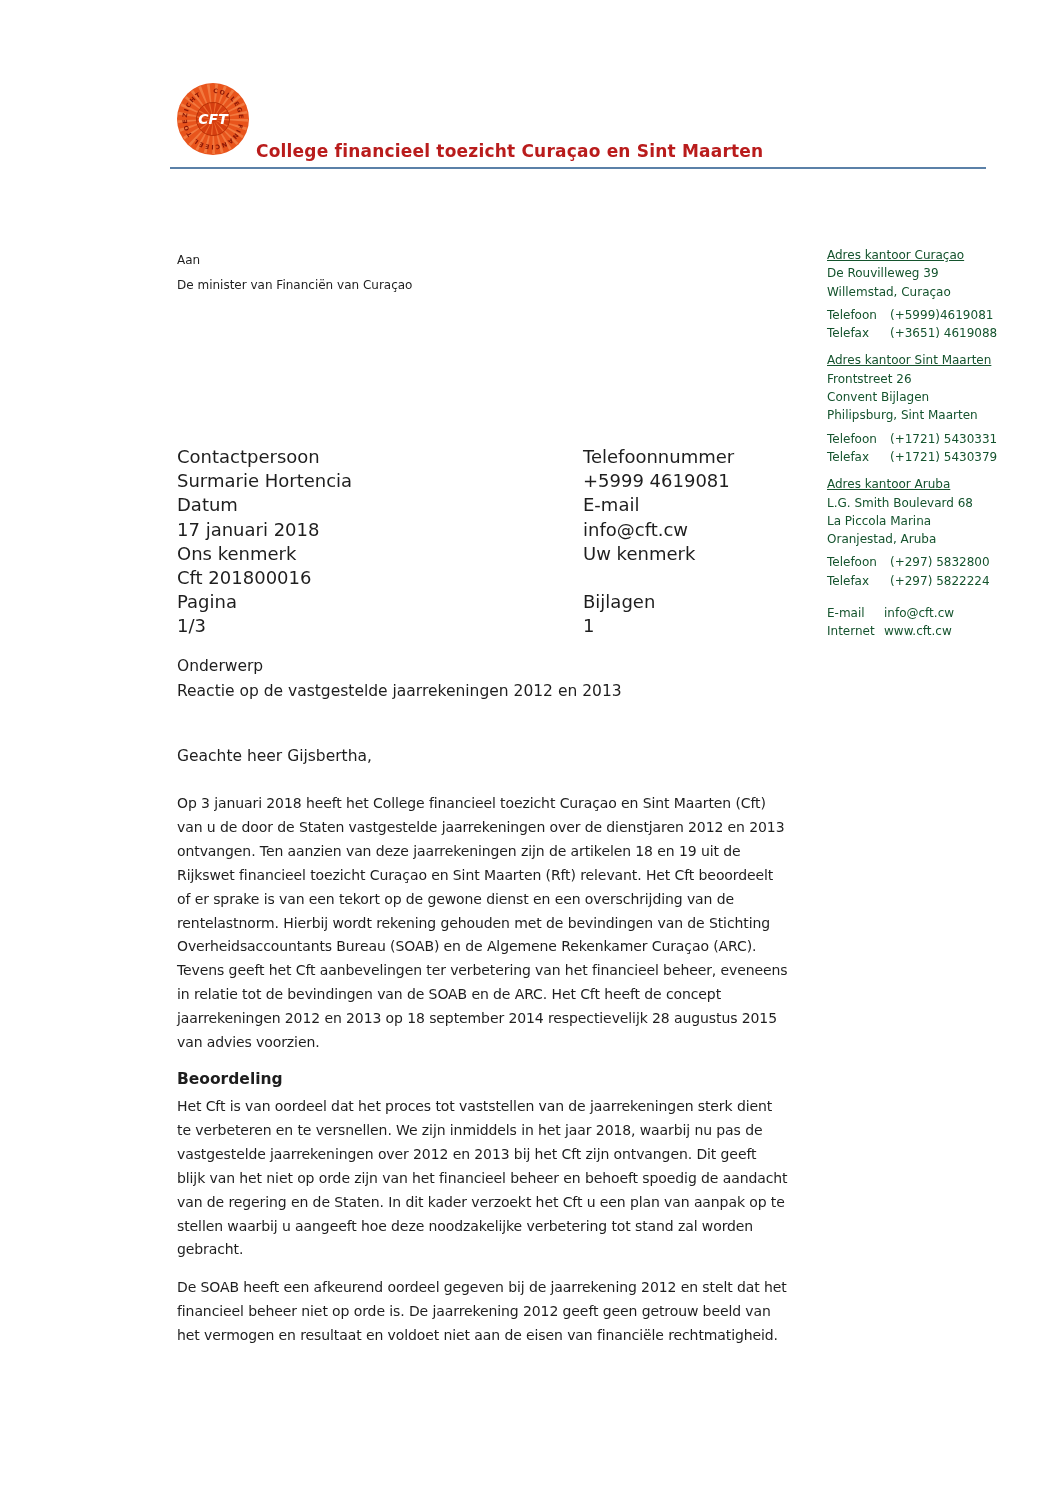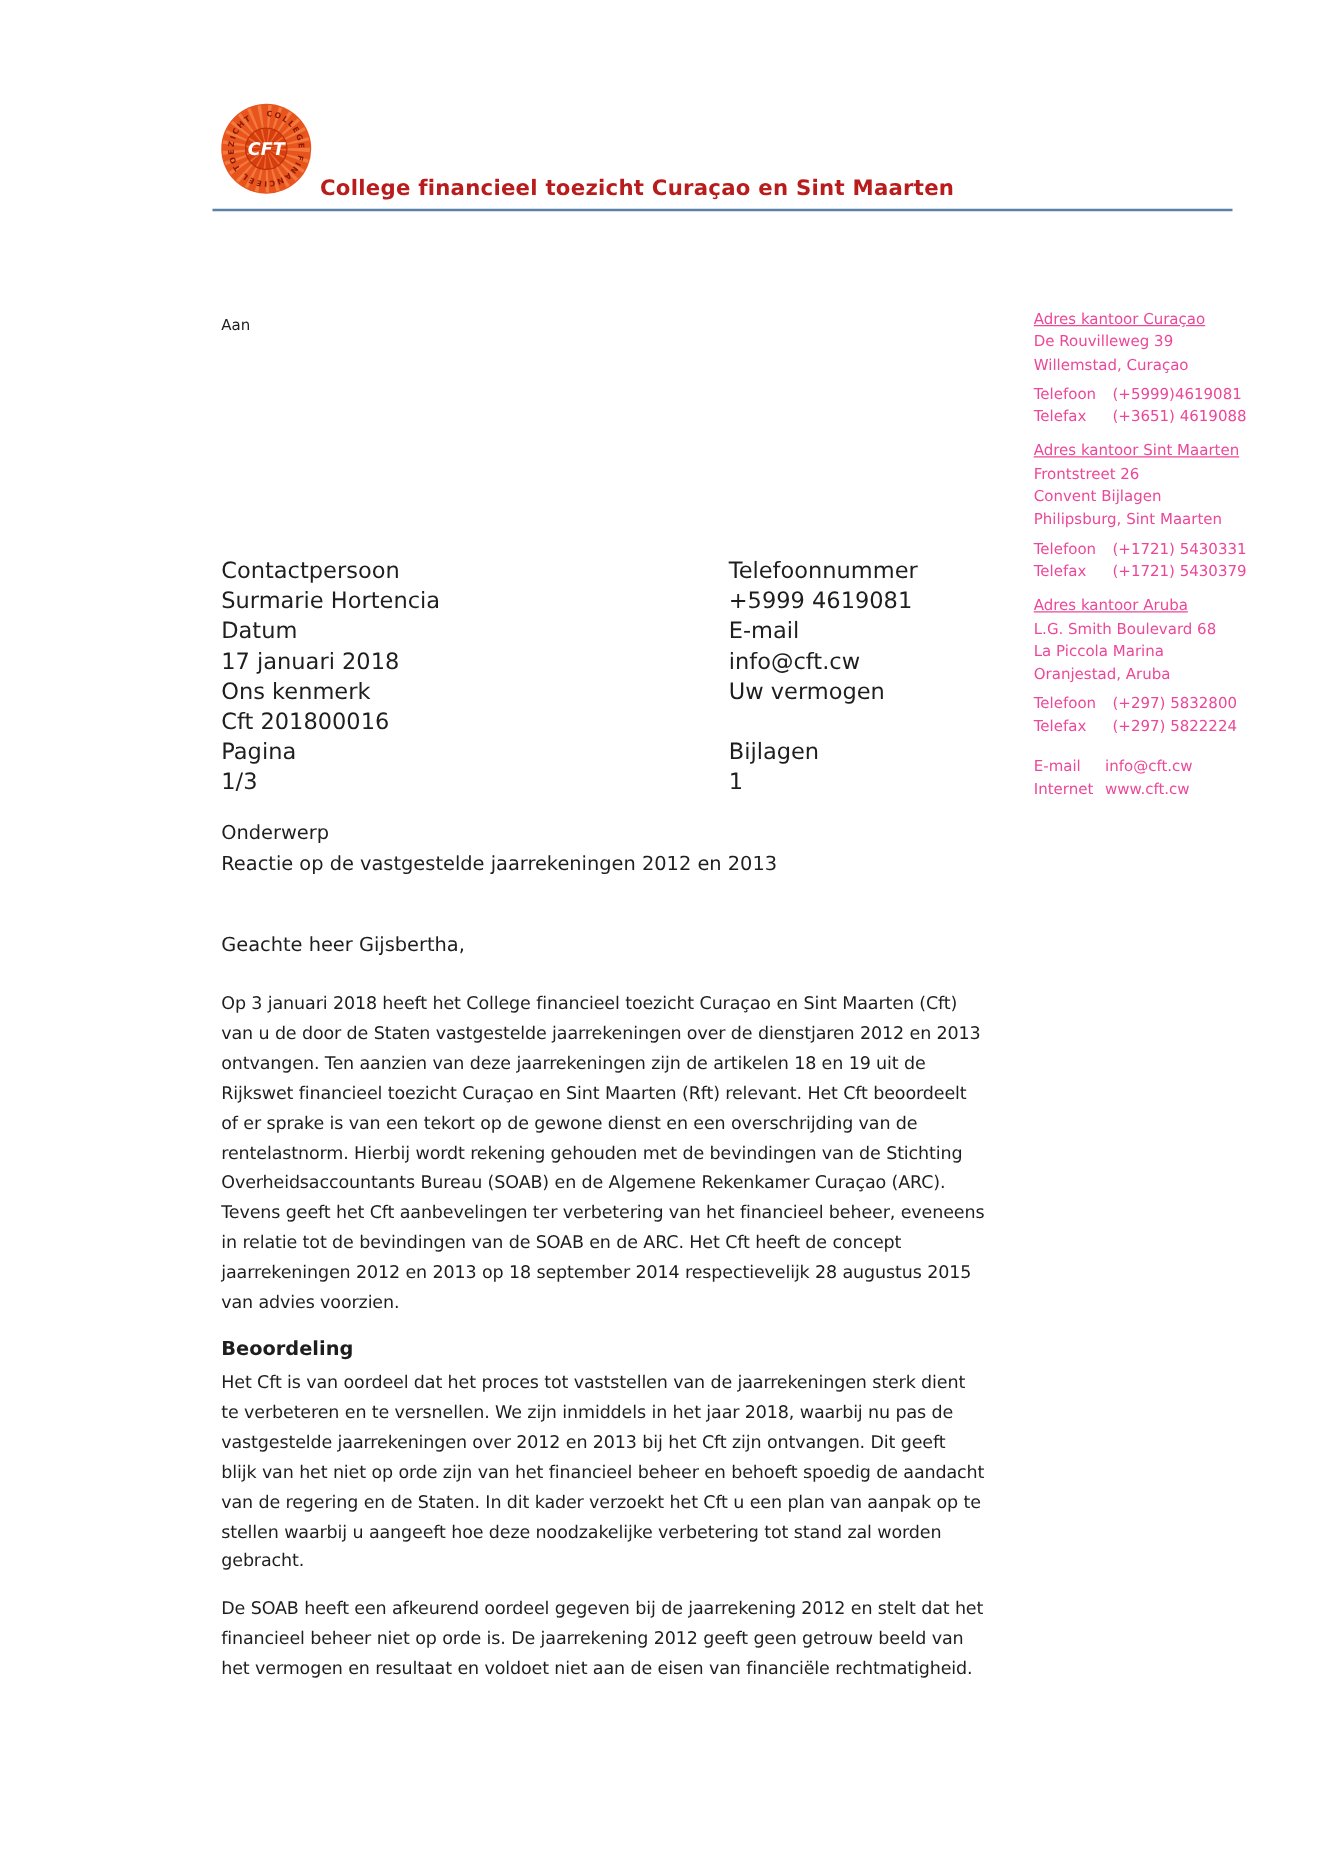--- a/index.html
+++ b/index.html
@@ -16,21 +16,21 @@
   .logo{position:absolute;left:176px;top:82px;width:74px;height:74px;}
   .org-title{
     position:absolute;left:256px;top:141px;
     font-size:17px;font-weight:bold;color:#b91c1c;
     letter-spacing:0.2px;white-space:nowrap;
   }
   .rule{position:absolute;left:170px;top:167px;width:816px;height:2px;background:#5b81a8;}
   
   .recipient{position:absolute;left:177px;top:248px;font-size:12px;line-height:24.5px;}
   
-  .sidebar{position:absolute;left:827px;top:246px;width:190px;font-size:12px;line-height:18.3px;color:#ec4899;}
+  .sidebar{position:absolute;left:827px;top:246px;width:190px;font-size:12px;line-height:18.3px;color:#14532d;}
   .sb-section{margin-bottom:9px;}
   .sb-title{text-decoration:underline;}
   .sb-contacts{margin-top:5px;}
   .sb-row{display:flex;}
   .sb-label{width:63px;flex:none;}
   .sb-footer{margin-top:14px;}
   .sb-footer .sb-label{width:57px;}
   
   .meta-col{position:absolute;top:445px;font-size:18px;}
   .meta-col.left{left:177px;}
@@ -62,20 +62,21 @@
     </text>
     <circle cx="37" cy="37" r="16.5" fill="#d63e10" stroke="#b93208" stroke-width="1"></circle>
     <circle cx="37" cy="37" r="10" fill="none" stroke="#ef6a2e" stroke-width="12" stroke-dasharray="1 3"></circle>
     <text x="37" y="42" text-anchor="middle" font-size="14" font-weight="bold" font-style="italic" fill="#ffffff">CFT</text>
   </svg>
   <div class="org-title">College financieel toezicht Curaçao en Sint Maarten</div>
   <div class="rule"></div>
 
   <div class="recipient">
     <div>Aan</div>
+    <div>De minister van Financiën van Curaçao</div>
   </div>
 
   <div class="sidebar">
 
     <div class="sb-section">
       <div class="sb-title">Adres kantoor Curaçao</div>
       <div>De Rouvilleweg 39</div>
       <div>Willemstad, Curaçao</div>
       <div class="sb-contacts">
         <div class="sb-row">
@@ -144,21 +145,21 @@
     <div>Cft 201800016</div>
     <div>Pagina</div>
     <div>1/3</div>
   </div>
 
   <div class="meta-col right">
     <div>Telefoonnummer</div>
     <div>+5999 4619081</div>
     <div>E-mail</div>
     <div>info@cft.cw</div>
-    <div>Uw vermogen</div>
+    <div>Uw kenmerk</div>
     <div></div>
     <div>Bijlagen</div>
     <div>1</div>
   </div>
 
   <div class="subject">
     <div>Onderwerp</div>
     <div>Reactie op de vastgestelde jaarrekeningen 2012 en 2013</div>
   </div>
 

